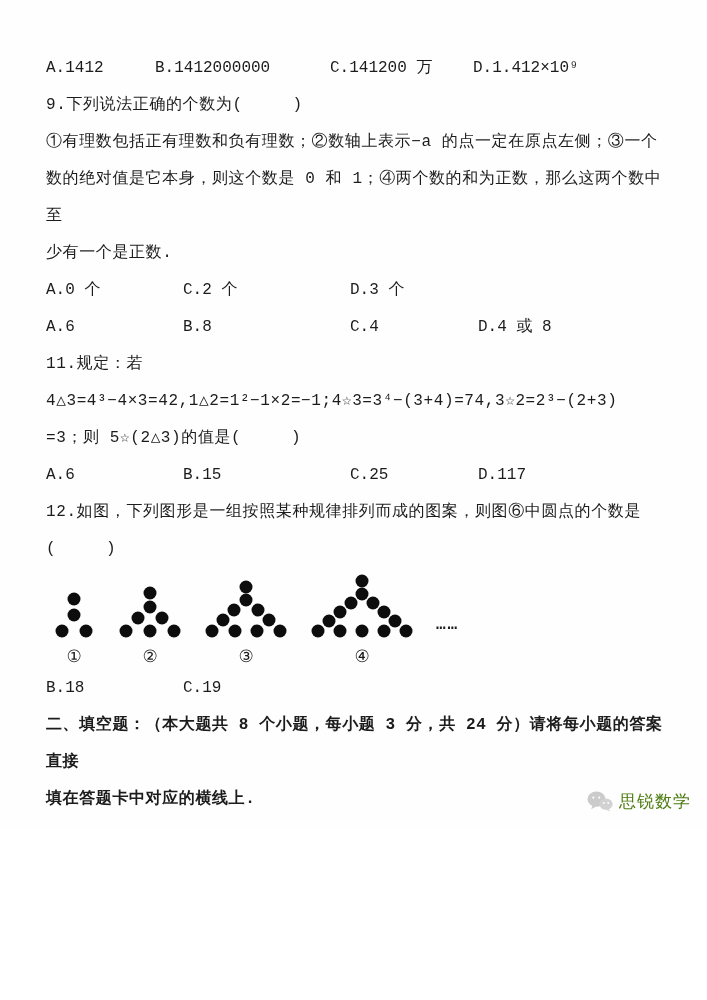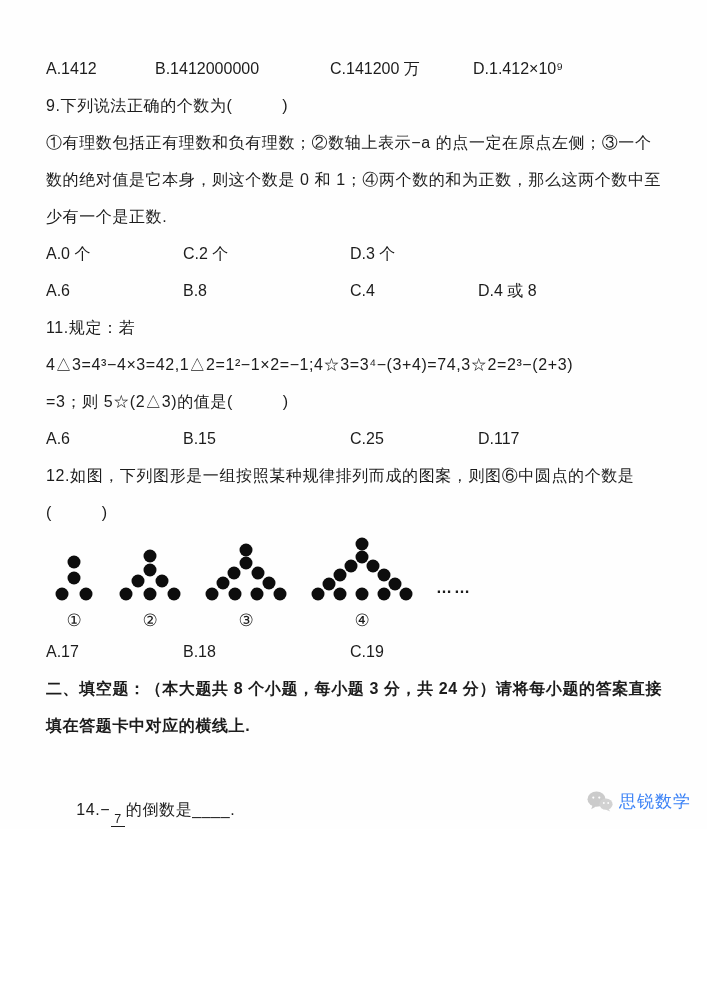--- a/index.html
+++ b/index.html
@@ -2,21 +2,21 @@
 <html><head>
 <meta charset="utf-8">
 <style>
   html,body { margin:0; padding:0; background:#ffffff; }
   .page {
     position: relative;
     width: 707px;
     height: 829px;
     background: #fefefe;
     color: #1c1c1c;
-    font-family: Liberation Sans, sans-serif;
+    font-family: Liberation Mono, monospace;
     font-size: 16px;
     overflow: hidden;
   }
   .content { padding: 50px 40px 0 46px; }
   .line {
     line-height: 37px;
     letter-spacing: 0.6px;
     white-space: pre-wrap;
   }
   .bold { font-weight: 700; }
@@ -56,21 +56,21 @@
   .frac .num { border-bottom: 1.2px solid #1c1c1c; padding: 0 3px; }
   .q14line { line-height: 44px; }
   
   .watermark {
     position: absolute;
     right: 16px;
     bottom: 16px;
     display: flex;
     align-items: center;
     gap: 6px;
-    color: #3b82f6;
+    color: #4d7c0f;
     font-size: 17px;
     letter-spacing: 1px;
   }
 </style>
 </head>
 <body>
 
 <div class="page">
   <div class="content">
 
@@ -163,21 +163,20 @@
             <circle cx="52" cy="57" r="6.5" fill="#0d0d0d"></circle>
             <circle cx="74" cy="57" r="6.5" fill="#0d0d0d"></circle>
             <circle cx="96" cy="57" r="6.5" fill="#0d0d0d"></circle>
           </svg>
         <div class="figlabel">④</div>
       </div>
       <span class="dots-ellipsis">……</span>
     </div>
 
     <div class="opts">
-      <span>A.17</span>
       <span>B.18</span>
       <span>C.19</span>
     </div>
 
     <div class="line bold">二、填空题：（本大题共 8 个小题，每小题 3 分，共 24 分）请将每小题的答案直接</div>
     <div class="line bold">填在答题卡中对应的横线上.</div>
 
 
     <div class="line q14line">
       <span>14.−</span><span class="frac"><span class="num">7</span><span class="den">2</span></span><span>的倒数是____.</span>

